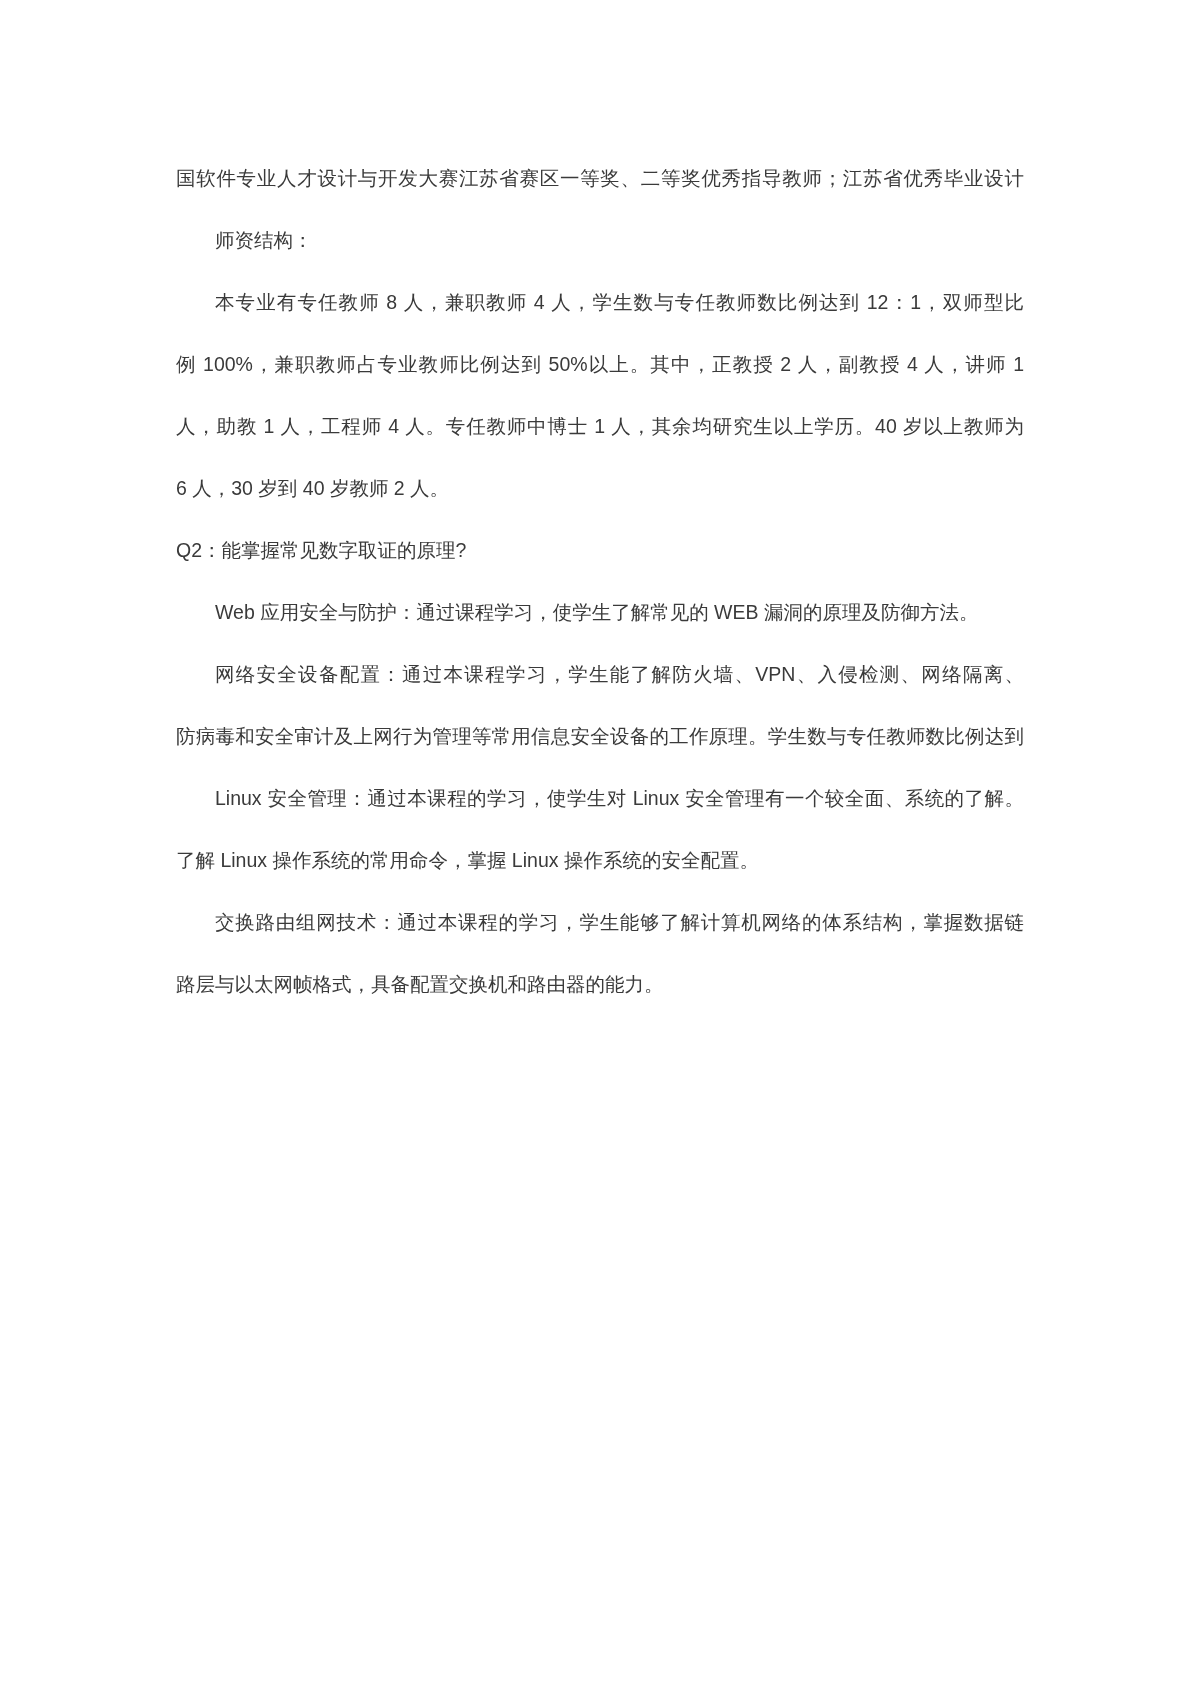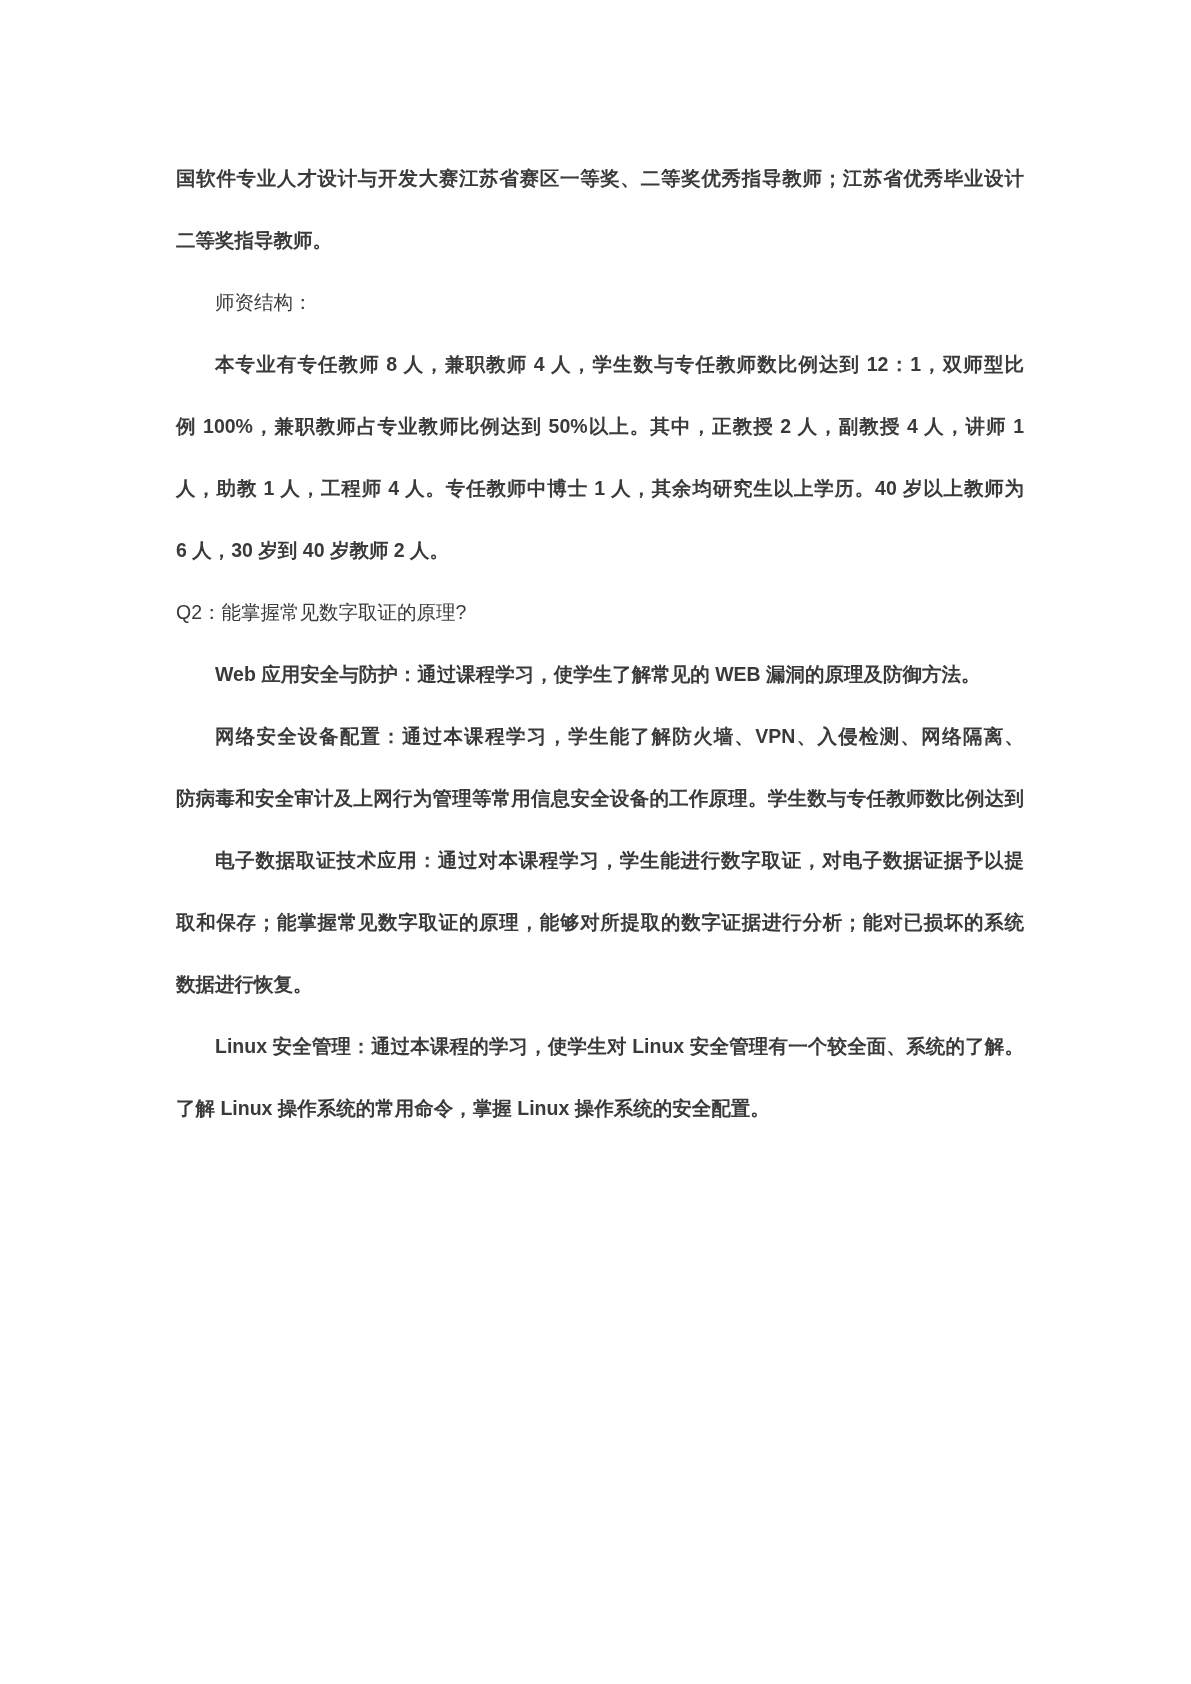--- a/index.html
+++ b/index.html
@@ -26,21 +26,20 @@
     position: absolute;
     left: 176px;
     top: 147px;
     width: 848px;
     color: var(--text-color, #3a3a3a);
     font-size: 19.5px;
   }
   .para {
     margin: 0;
     padding: 0;
-    font-weight: bold;
   }
   .para.bold {
     font-weight: 400;
   }
   .line {
     display: block;
     line-height: 62px;
     white-space: nowrap;
     text-align: left;
   }
@@ -53,21 +52,20 @@
     text-indent: 2em;
   }
 </style>
 </head>
 <body style="--text-color: #3a3a3a; background: rgb(255, 255, 255);">
 
 <div class="page">
   <div class="doc-body" id="doc-body">
       <p class="para">
         <span class="line first full">国软件专业人才设计与开发大赛江苏省赛区一等奖、二等奖优秀指导教师；江苏省优秀毕业设计</span>
-        <span class="line">二等奖指导教师。</span>
       </p>
       <p class="para indent bold">
         <span class="line first">师资结构：</span>
       </p>
       <p class="para indent">
         <span class="line first full">本专业有专任教师 8 人，兼职教师 4 人，学生数与专任教师数比例达到 12：1，双师型比</span>
         <span class="line full">例 100%，兼职教师占专业教师比例达到 50%以上。其中，正教授 2 人，副教授 4 人，讲师 1</span>
         <span class="line full">人，助教 1 人，工程师 4 人。专任教师中博士 1 人，其余均研究生以上学历。40 岁以上教师为</span>
         <span class="line">6 人，30 岁到 40 岁教师 2 人。</span>
       </p>
@@ -75,22 +73,21 @@
         <span class="line first">Q2：能掌握常见数字取证的原理?</span>
       </p>
       <p class="para indent">
         <span class="line first">Web 应用安全与防护：通过课程学习，使学生了解常见的 WEB 漏洞的原理及防御方法。</span>
       </p>
       <p class="para indent">
         <span class="line first full">网络安全设备配置：通过本课程学习，学生能了解防火墙、VPN、入侵检测、网络隔离、</span>
         <span class="line full">防病毒和安全审计及上网行为管理等常用信息安全设备的工作原理。学生数与专任教师数比例达到</span>
       </p>
       <p class="para indent">
-        <span class="line first full">电子数据取证技术应用：通过对本课程学习，学生能进行数字取证，对电子数据证据予以提</span>
-        <span class="line full">取和保存；能掌握常见数字取证的原理，能够对所提取的数字证据进行分析；能对已损坏的系统</span>
-        <span class="line">数据进行恢复。</span>
+        <span class="line first full">Linux 安全管理：通过本课程的学习，使学生对 Linux 安全管理有一个较全面、系统的了解。</span>
+        <span class="line">了解 Linux 操作系统的常用命令，掌握 Linux 操作系统的安全配置。</span>
       </p>
       <p class="para indent">
-        <span class="line first full">Linux 安全管理：通过本课程的学习，使学生对 Linux 安全管理有一个较全面、系统的了解。</span>
-        <span class="line">了解 Linux 操作系统的常用命令，掌握 Linux 操作系统的安全配置。</span>
+        <span class="line first full">交换路由组网技术：通过本课程的学习，学生能够了解计算机网络的体系结构，掌握数据链</span>
+        <span class="line">路层与以太网帧格式，具备配置交换机和路由器的能力。</span>
       </p>
     </div>
 </div>
 
 </body></html>

